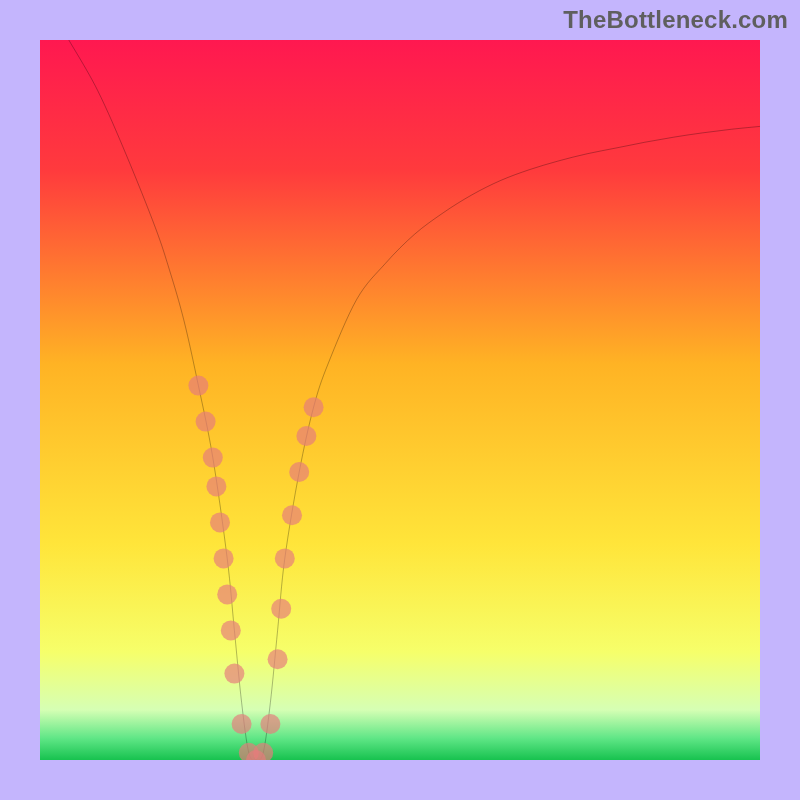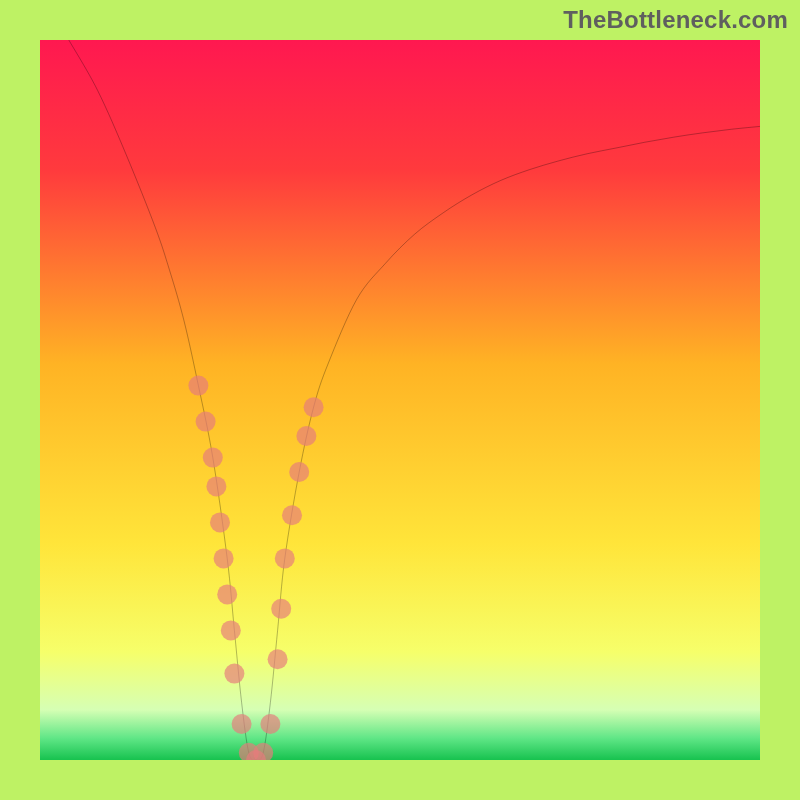--- a/index.html
+++ b/index.html
@@ -8,21 +8,21 @@
     width: 800px;
     height: 800px;
     overflow: hidden;
     background: #000;
     font-family: Arial, Helvetica, sans-serif;
   }
   .frame {
     position: relative;
     width: 800px;
     height: 800px;
-    background: #bef264;
+    background: #c4b5fd;
   }
   .plot-area {
     position: absolute;
     left: 40px;
     top: 40px;
     width: 720px;
     height: 720px;
     overflow: hidden;
   }
   .gradient-bg {

